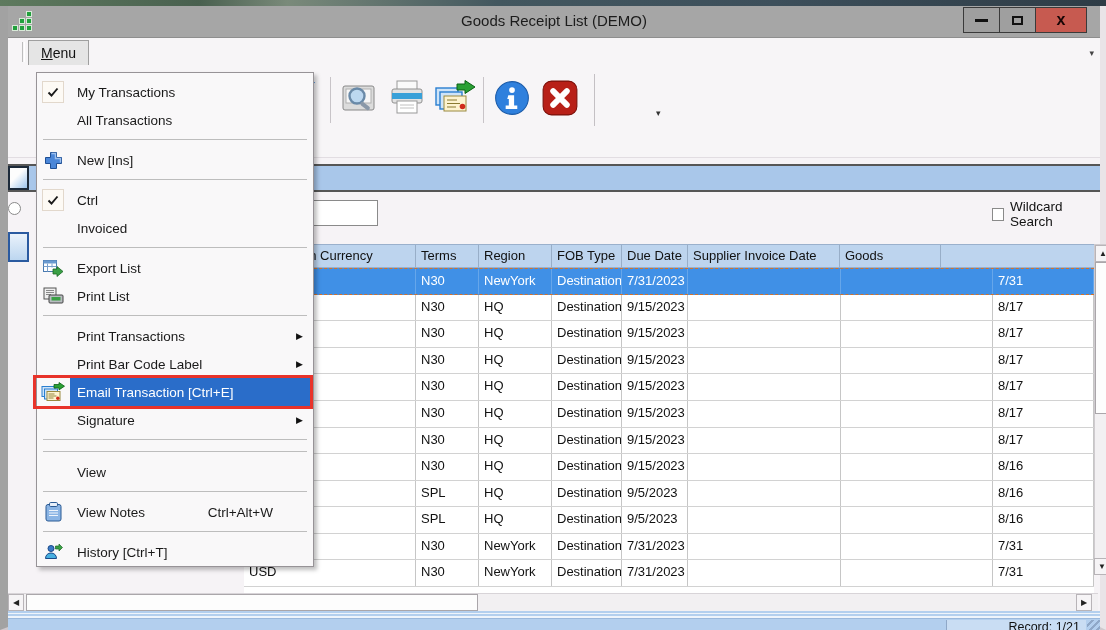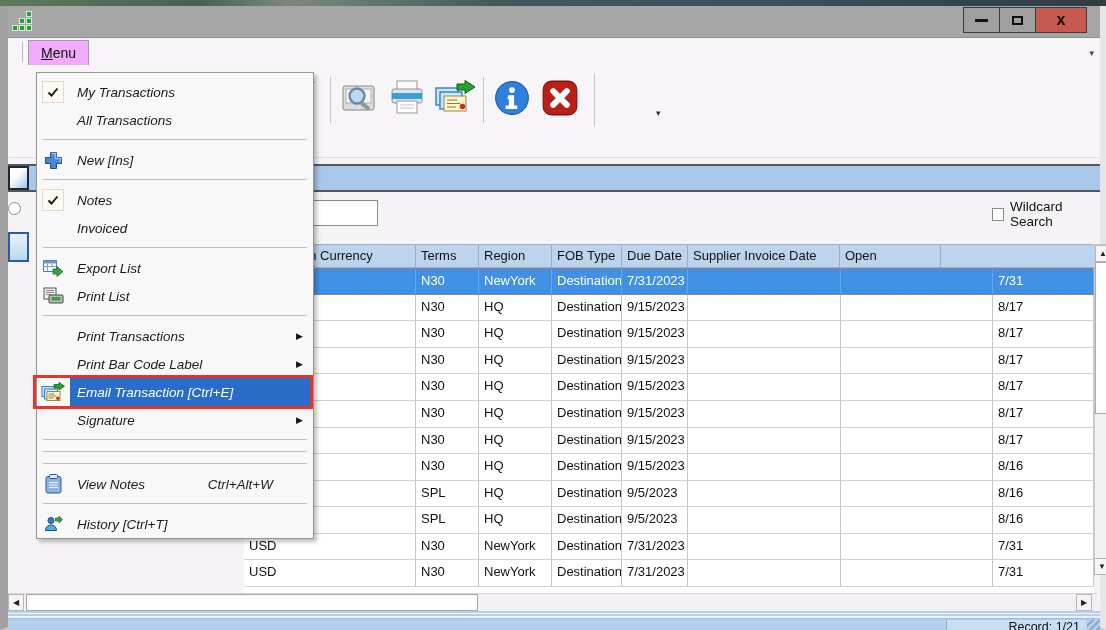--- a/index.html
+++ b/index.html
@@ -26,21 +26,21 @@
   #btn-max { left:991px; width:37px; }
   #btn-close { left:1027px; width:52px; background:#c75a50; }
   #btn-min b { width:13px; height:3px; background:#111; }
   #btn-max b { width:11px; height:9px; border:2px solid #111; }
   #btn-close b { color:#180505; font-size:16px; font-weight:bold; line-height:1; }
 
   
   #menubar { left:0; top:32px; width:1092px; height:28px; background:#f7f5f7; }
   #menubar .grip { left:14px; top:4px; width:3px; height:20px; border-left:1px solid #bdbdbd; border-right:1px solid #fff; position:absolute; }
   #menu-btn { position:absolute; left:20px; top:2px; height:25px; padding:0 12px; font-size:14px; color:#111;
-    background:#f0abfc; border:1px solid #9f9f9f; border-bottom:none; display:flex; align-items:center; }
+    background:#e5e5e5; border:1px solid #9f9f9f; border-bottom:none; display:flex; align-items:center; }
   #menu-btn u { text-decoration:underline; }
   #menubar .tail-arrow { position:absolute; right:6px; top:10px; font-size:9px; color:#444; }
 
   
   #toolbar { left:0; top:60px; width:1092px; height:92px; background:#f7f5f7; border-bottom:1px solid #e2dde2; }
   #toolbar-inner { position:absolute; left:270px; top:8px; height:52px; display:flex; align-items:center;
     border-right:1px solid #c4c0c4; padding-right:10px; }
   .tbtn { width:48px; height:48px; display:flex; align-items:center; justify-content:center; }
   .tsep { width:1px; height:46px; background:#c8c4c8; margin:0 4px; }
   #toolbar .tail-arrow { position:absolute; left:648px; top:42px; font-size:9px; color:#333; }
@@ -90,21 +90,21 @@
     background:repeating-linear-gradient(180deg,#b3cfee 0 2px,#eef4fb 2px 3px,#b3cfee 3px 5px,#eef4fb 5px 7px); }
   #statusbar { left:0; top:612px; width:1092px; height:17px; background:#b3cfee; border-top:1px solid #9ab8dc; }
   #record-panel { position:absolute; right:14px; top:1px; width:140px; height:15px; background:#c9ddf3;
     border-left:1px solid #8fa8c8; font-size:12.5px; color:#111; text-align:right; padding:0 6px; }
   #resize-grip { position:absolute; right:0; top:1px; width:13px; height:15px;
     background:repeating-linear-gradient(135deg,transparent 0 3px,#8fa8c8 3px 5px); }
 
   
   #dropdown { left:28px; top:66px; width:278px; background:#f9f8f9; border:1px solid #979397;
     box-shadow:3px 3px 4px rgba(0,0,0,0.25); padding-top:5px; z-index:50; }
-  .mi { position:relative; height:28px; display:flex; align-items:center;font-style:italic; }
+  .mi { position:relative; height:28px; display:flex; align-items:center; }
   .mi .gut { position:absolute; left:3px; top:2px; width:26px; height:24px; display:flex; align-items:center; justify-content:center; }
   .mi .chk { width:22px; height:22px; border:1px solid #e2d8cc; background:#fdfaf5; display:flex; align-items:center; justify-content:center; }
   .mi .lab { position:absolute; left:40px; font-size:13.5px; color:#1a1a1a; white-space:nowrap; }
   .mi .sc  { position:absolute; right:40px; font-size:13.5px; color:#1a1a1a; }
   .mi .sub { position:absolute; right:10px; font-size:9px; color:#111; }
   .mi.sel  { background:linear-gradient(to right,transparent 33px,#2a6dc9 33px); }
   .mi.sel .lab { color:#fff; }
   .mi .redbox { position:absolute; left:-4px; right:0px; top:-3px; bottom:-3px; border:3px solid #e8332a; pointer-events:none; }
   .msep { height:12px; position:relative; }
   .msep::after { content:""; position:absolute; left:6px; right:6px; top:5px; border-top:1px solid #bdbdbd; }
@@ -118,20 +118,21 @@
 
   <div id="titlebar" class="abs">
     <div id="app-icon" class="abs">
       <i style="left:0;top:13px"></i>
         <i style="left:7px;top:13px"></i>
         <i style="left:14px;top:13px"></i>
       <i style="left:7px;top:6px"></i>
         <i style="left:14px;top:6px"></i>
         <i style="left:14px;top:-1px"></i>
     </div>
+    <div id="title" class="abs">Goods Receipt List (DEMO)</div>
     <div id="btn-min" class="abs winbtn">
         <b></b>
       </div>
     <div id="btn-max" class="abs winbtn">
         <b></b>
       </div>
     <div id="btn-close" class="abs winbtn">
         <b>x</b>
       </div>
   </div>
@@ -210,21 +211,21 @@
   </div>
 
   <div id="grid" class="abs">
     <div id="grid-header">
         <div class="hc" style="width: 172px; flex: 0 0 172px;">Transaction Currency</div>
         <div class="hc" style="width: 63px; flex: 0 0 63px;">Terms</div>
         <div class="hc" style="width: 73px; flex: 0 0 73px;">Region</div>
         <div class="hc" style="width: 70px; flex: 0 0 70px;">FOB Type</div>
         <div class="hc" style="width: 66px; flex: 0 0 66px;">Due Date</div>
         <div class="hc" style="width: 152px; flex: 0 0 152px;">Supplier Invoice Date</div>
-        <div class="hc" style="width: 101px; flex: 0 0 101px;">Open</div>
+        <div class="hc" style="width: 101px; flex: 0 0 101px;">Goods</div>
       </div>
     <div id="grid-body">
         <div class="trow sel">
           <div class="tc" style="width: 172px; flex: 0 0 172px;">USD</div>
           <div class="tc" style="width: 63px; flex: 0 0 63px;">N30</div>
           <div class="tc" style="width: 73px; flex: 0 0 73px;">NewYork</div>
           <div class="tc" style="width: 70px; flex: 0 0 70px;">Destination</div>
           <div class="tc" style="width: 66px; flex: 0 0 66px;">7/31/2023</div>
           <div class="tc" style="width: 153px; flex: 0 0 153px;"></div>
           <div class="tc" style="width: 152px; flex: 0 0 152px;"></div>
@@ -388,21 +389,21 @@
       </div>
       <div class="msep"></div>
       <div class="mi">
         <span class="gut">
           <span class="chk">
             <svg width="14" height="14" viewBox="0 0 14 14">
               <path d="M2.5 7.5l3 3L11.5 3.5" fill="none" stroke="#1a1a1a" stroke-width="1.9"></path>
             </svg>
           </span>
         </span>
-        <span class="lab">Notes</span>
+        <span class="lab">Ctrl</span>
       </div>
       <div class="mi">
         <span class="gut"></span>
         <span class="lab">Invoiced</span>
       </div>
       <div class="msep"></div>
       <div class="mi">
         <span class="gut">
           <svg width="21" height="19" viewBox="0 0 21 19">
             <rect x="0.5" y="1.5" width="13" height="11" fill="#fff" stroke="#4a7ab0"></rect>
@@ -449,20 +450,24 @@
         <span class="lab">Email Transaction  [Ctrl+E]</span>
         <div class="redbox"></div>
       </div>
       <div class="mi">
         <span class="gut"></span>
         <span class="lab">Signature</span>
         <span class="sub">▶</span>
       </div>
       <div class="msep"></div>
       <div class="msep"></div>
+      <div class="mi">
+        <span class="gut"></span>
+        <span class="lab">View</span>
+      </div>
       <div class="msep"></div>
       <div class="mi">
         <span class="gut">
           <svg width="17" height="20" viewBox="0 0 17 20">
             <rect x="1" y="2.5" width="15" height="16.5" rx="2" fill="#8ab4e4" stroke="#2a5a94"></rect>
             <rect x="4.5" y="0.5" width="8" height="4" rx="1.2" fill="#e8f0fa" stroke="#2a5a94"></rect>
             <path d="M4 8.5h9M4 11h9M4 13.5h9" stroke="#eef4fb" stroke-width="1.2"></path>
           </svg>
         </span>
         <span class="lab">View Notes</span>

